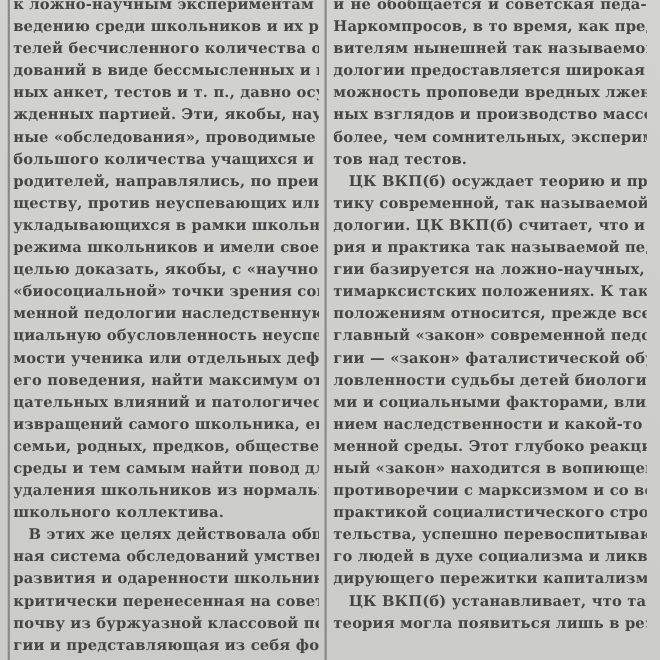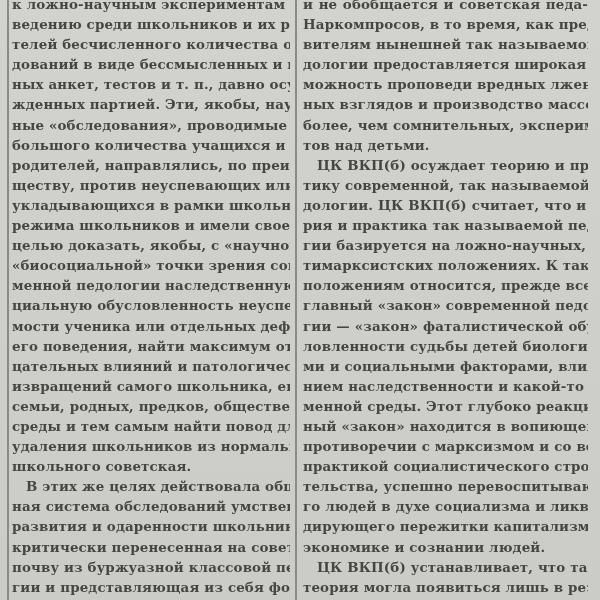--- a/index.html
+++ b/index.html
@@ -65,54 +65,53 @@
       <span class="line">«биосоциальной» точки зрения совре-</span>
       <span class="line">менной педологии наследственную и со-</span>
       <span class="line">циальную обусловленность неуспевае-</span>
       <span class="line">мости ученика или отдельных дефектов</span>
       <span class="line">его поведения, найти максимум отри-</span>
       <span class="line">цательных влияний и патологических</span>
       <span class="line">извращений самого школьника, его</span>
       <span class="line">семьи, родных, предков, общественной</span>
       <span class="line">среды и тем самым найти повод для</span>
       <span class="line">удаления школьников из нормального</span>
-      <span class="line last">школьного советская.</span>
+      <span class="line last">школьного коллектива.</span>
       <span class="line indent">В этих же целях действовала обшир-</span>
       <span class="line">ная система обследований умственного</span>
       <span class="line">развития и одаренности школьников, не-</span>
       <span class="line">критически перенесенная на советскую</span>
       <span class="line">почву из буржуазной классовой педоло-</span>
       <span class="line">гии и представляющая из себя формен-</span>
       <span class="line">ное издевательство над учащимися, про-</span>
     </div>
   <div class="column col-right" id="col-right">
       <span class="line">и не обобщается и советская педа-</span>
       <span class="line">Наркомпросов, в то время, как предста-</span>
       <span class="line">вителям нынешней так называемой пе-</span>
       <span class="line">дологии предоставляется широкая воз-</span>
       <span class="line">можность проповеди вредных лженауч-</span>
       <span class="line">ных взглядов и производство массовых</span>
       <span class="line">более, чем сомнительных, эксперимен-</span>
-      <span class="line last">тов над детьми.</span>
+      <span class="line last">тов над тестов.</span>
       <span class="line indent">ЦК ВКП(б) осуждает теорию и прак-</span>
       <span class="line">тику современной, так называемой, пе-</span>
       <span class="line">дологии. ЦК ВКП(б) считает, что и тео-</span>
       <span class="line">рия и практика так называемой педоло-</span>
       <span class="line">гии базируется на ложно-научных, ан-</span>
       <span class="line">тимарксистских положениях. К таким</span>
       <span class="line">положениям относится, прежде всего,</span>
       <span class="line">главный «закон» современной педоло-</span>
       <span class="line">гии — «закон» фаталистической обус-</span>
       <span class="line">ловленности судьбы детей биологически-</span>
       <span class="line">ми и социальными факторами, влия-</span>
       <span class="line">нием наследственности и какой-то неиз-</span>
       <span class="line">менной среды. Этот глубоко реакцион-</span>
       <span class="line">ный «закон» находится в вопиющем</span>
       <span class="line">противоречии с марксизмом и со всей</span>
       <span class="line">практикой социалистического строи-</span>
       <span class="line">тельства, успешно перевоспитывающе-</span>
       <span class="line">го людей в духе социализма и ликви-</span>
       <span class="line">дирующего пережитки капитализма в</span>
-      <span class="line last">экономике и сознании людей.</span>
       <span class="line indent">ЦК ВКП(б) устанавливает, что такая</span>
       <span class="line">теория могла появиться лишь в резуль-</span>
     </div>
 </div>
 
 </body></html>

